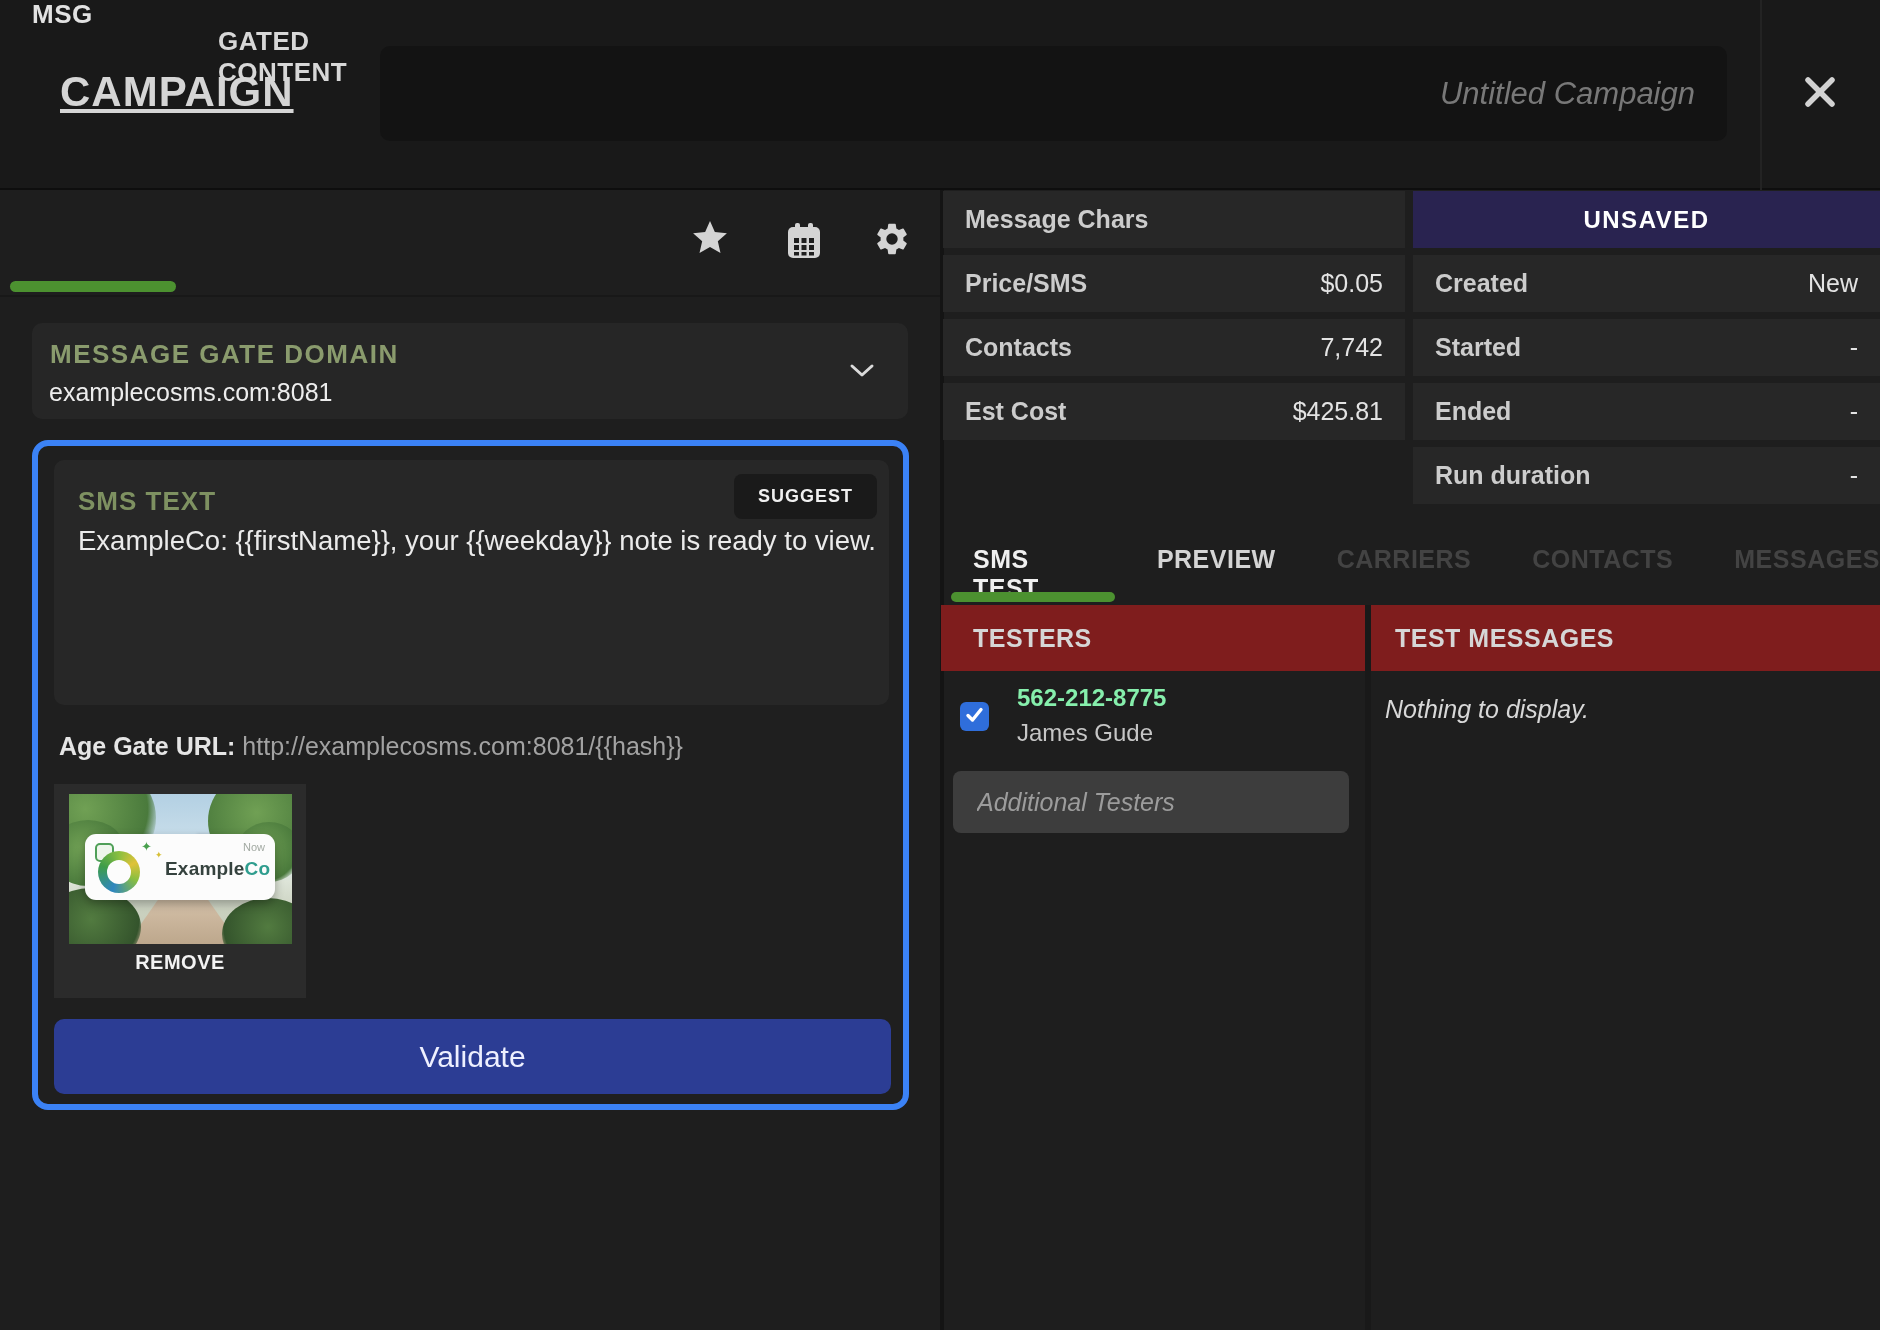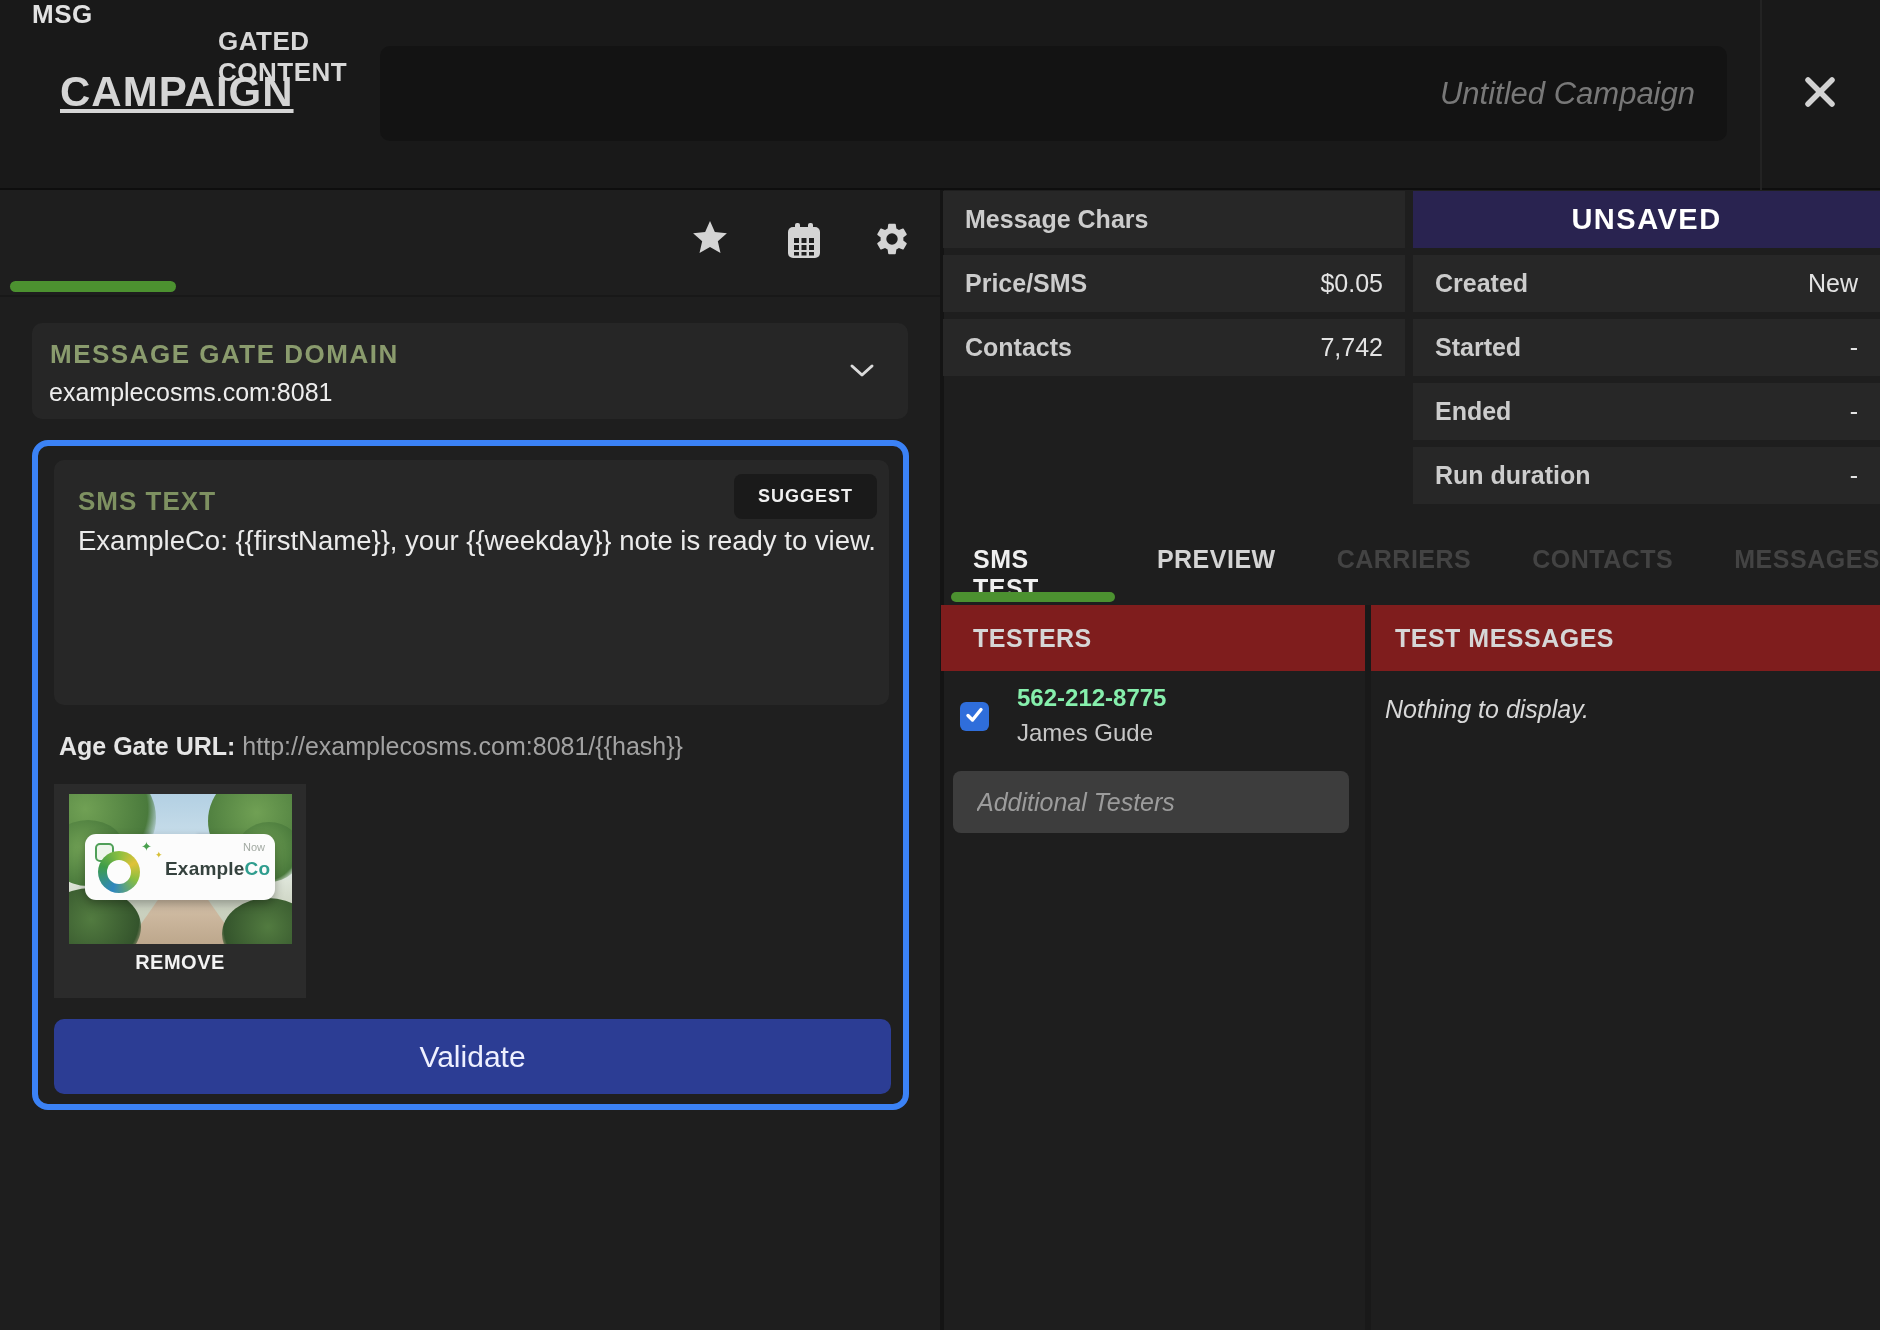--- a/index.html
+++ b/index.html
@@ -79,21 +79,21 @@
 
   
   .cell{position:absolute;height:57px;background:#272727;display:flex;align-items:center;justify-content:space-between;
        box-sizing:border-box;padding:0 22px;font-size:25px;}
   .cell .lbl{color:#cccccc;font-weight:600;}
   .cell .val{color:#e3e3e3;}
   .col-l{left:943px;width:462px;}
   .col-r{left:1413px;width:467px;}
   .r0{top:191px;} .r1{top:255px;} .r2{top:319px;} .r3{top:383px;} .r4{top:447px;}
   .unsaved{position:absolute;left:1413px;top:191px;width:467px;height:57px;background:#292350;display:flex;align-items:center;justify-content:center;
-       font-size:29px;font-weight:800;letter-spacing:1.5px;color:#ffffff;}
+       font-size:24px;font-weight:800;letter-spacing:1.5px;color:#ffffff;}
 
   
   .rtabs{position:absolute;left:973px;top:545px;display:flex;gap:61px;font-size:25px;font-weight:800;letter-spacing:.5px;}
   .rtab{cursor:pointer;}
   .rtab.on{color:#efefef;}
   .rtab.mid{color:#d4d4d4;}
   .rtab.off{color:#434343;cursor:default;}
 
   
   .list-hdr{position:absolute;top:605px;height:66px;background:#7f1d1d;display:flex;align-items:center;
@@ -225,20 +225,24 @@
       <span class="val"></span>
   </div>
   <div class="cell col-l r1">
     <span class="lbl">Price/SMS</span>
       <span class="val">$0.05</span>
   </div>
   <div class="cell col-l r2">
     <span class="lbl">Contacts</span>
       <span class="val">7,742</span>
   </div>
+  <div class="cell col-l r3">
+    <span class="lbl">Est Cost</span>
+      <span class="val">$425.81</span>
+  </div>
 
   <div class="unsaved">UNSAVED</div>
   <div class="cell col-r r1">
     <span class="lbl">Created</span>
       <span class="val">New</span>
   </div>
   <div class="cell col-r r2">
     <span class="lbl">Started</span>
       <span class="val">-</span>
   </div>

